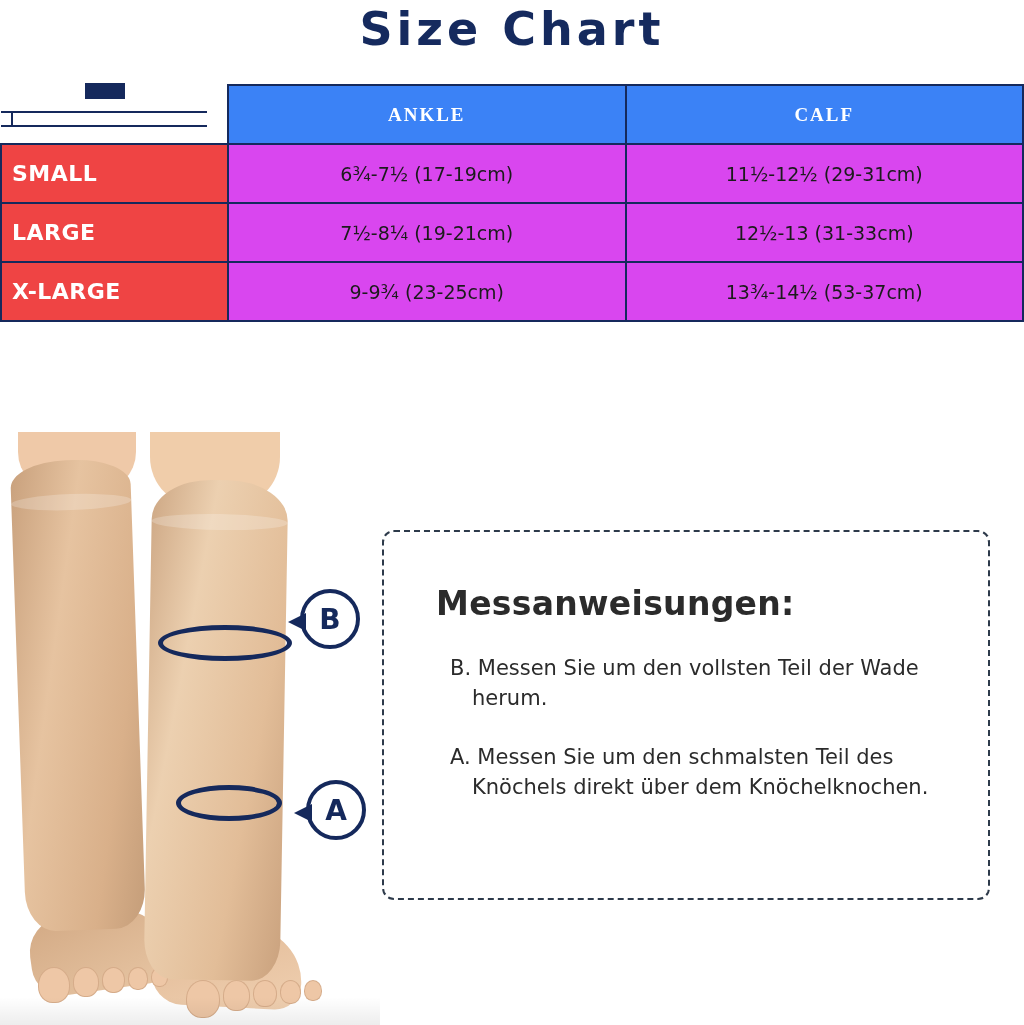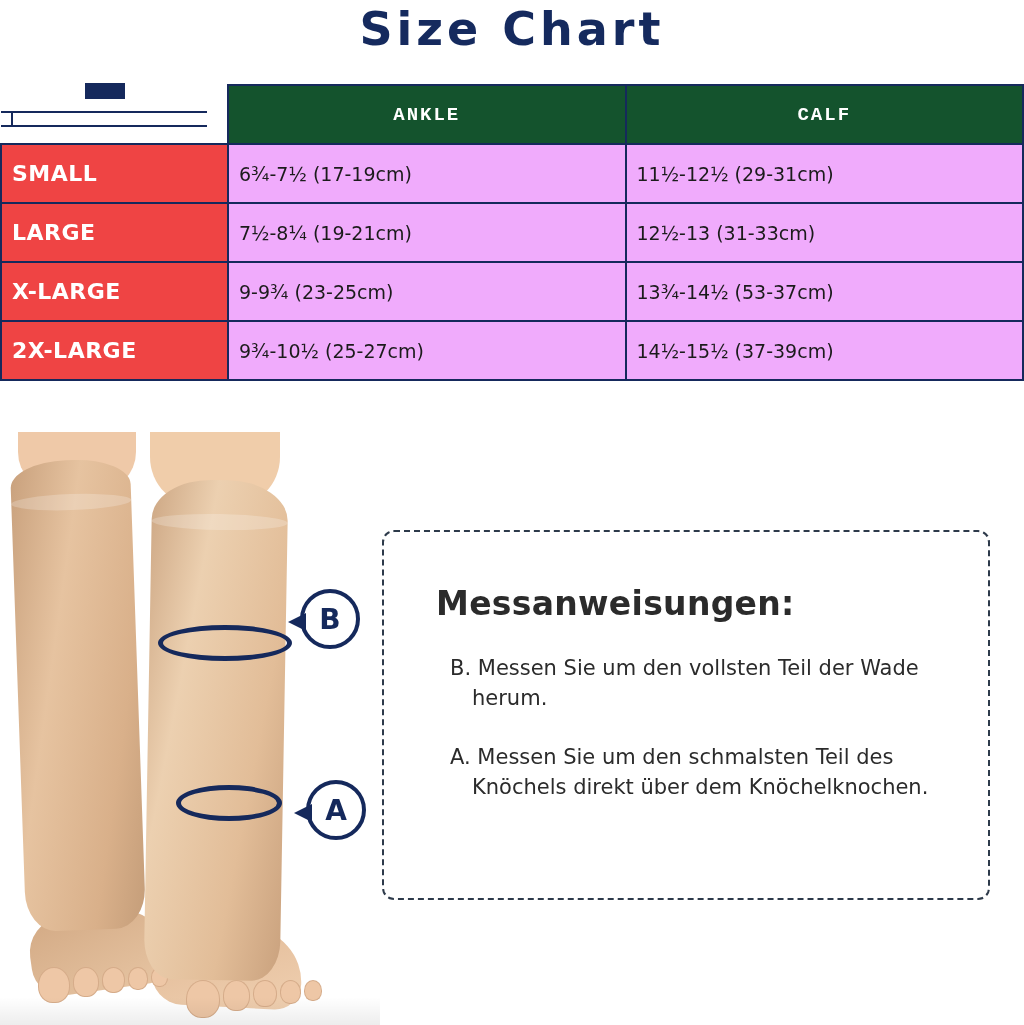--- a/index.html
+++ b/index.html
@@ -82,42 +82,42 @@
   }
   .corner-cell .vert {
     position: absolute;
     left: 10px;
     top: 26px;
     width: 2px;
     height: 16px;
     background: #15295c;
   }
   th.col-head {
-    background: #14532d;
+    background: #3b82f6;
     color: #ffffff;
-    font-family: Liberation Mono, monospace;
+    font-family: Liberation Serif, serif;
     font-size: 19px;
     font-weight: bold;
     letter-spacing: 2px;
   }
   td.size-name {
     background: #ef4444;
     color: #ffffff;
     font-family: "DejaVu Sans", sans-serif;
     font-size: 22px;
     font-weight: bold;
     letter-spacing: 0.5px;
     text-align: left;
   }
   td.measure {
-    background: #f0abfc;
+    background: #d946ef;
     color: #1b1b1b;
     font-family: "DejaVu Sans", sans-serif;
     font-size: 19px;
-    text-align: left;
+    text-align: center;
   }
 
   
   .photo {
     position: absolute;
     left: 0;
     top: 432px;
     width: 380px;
     height: 593px;
     overflow: hidden;
@@ -321,25 +321,20 @@
       <tr>
         <td class="size-name">LARGE</td>
         <td class="measure">7½-8¼ (19-21cm)</td>
         <td class="measure">12½-13 (31-33cm)</td>
       </tr>
       <tr>
         <td class="size-name">X-LARGE</td>
         <td class="measure">9-9¾ (23-25cm)</td>
         <td class="measure">13¾-14½ (53-37cm)</td>
       </tr>
-      <tr>
-        <td class="size-name">2X-LARGE</td>
-        <td class="measure">9¾-10½ (25-27cm)</td>
-        <td class="measure">14½-15½ (37-39cm)</td>
-      </tr>
     </tbody>
   </table>
 </div>
 
 <div class="photo">
   <div class="leg left-thigh"></div>
   <div class="leg right-thigh"></div>
 
   <div class="foot left"></div>
   <div class="foot right"></div>

